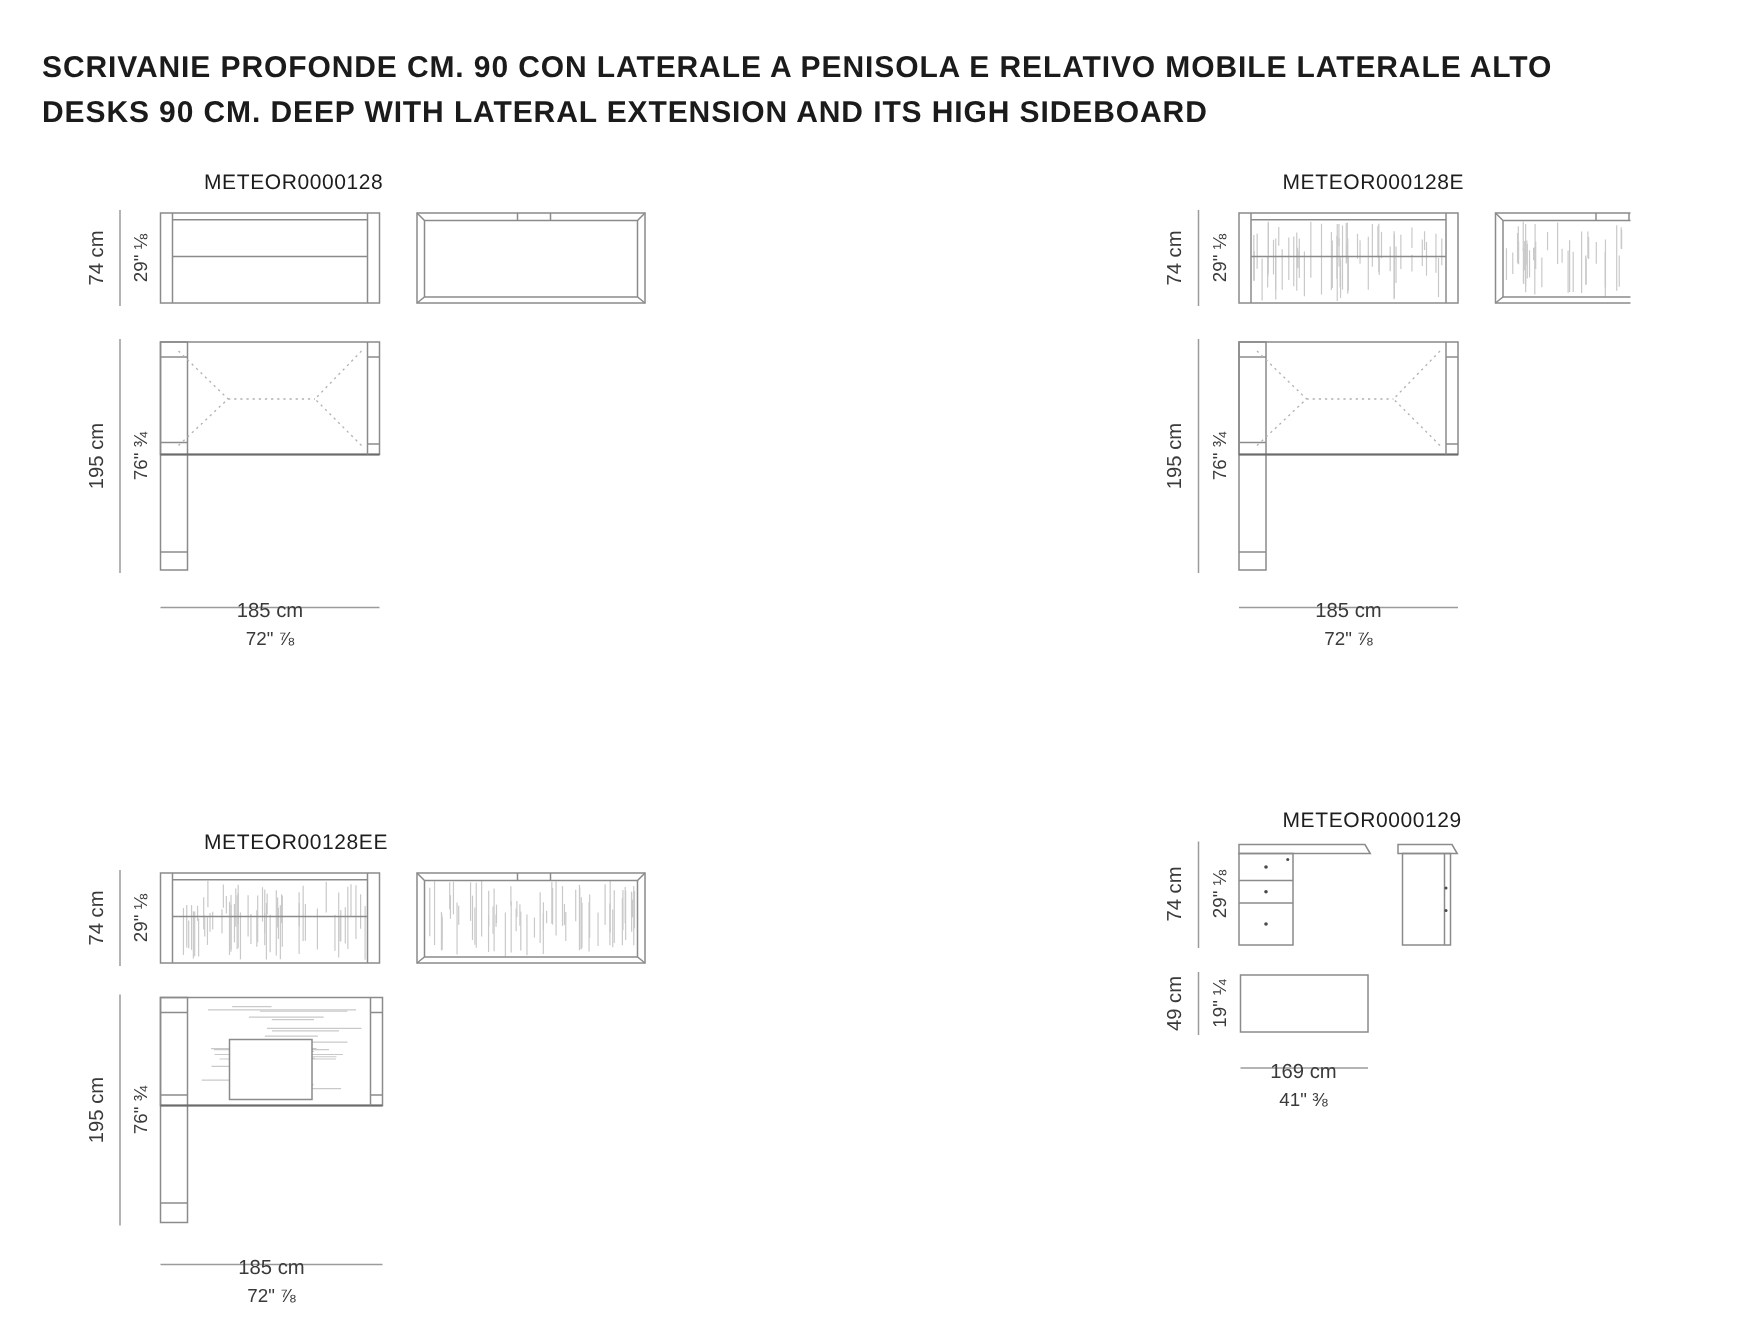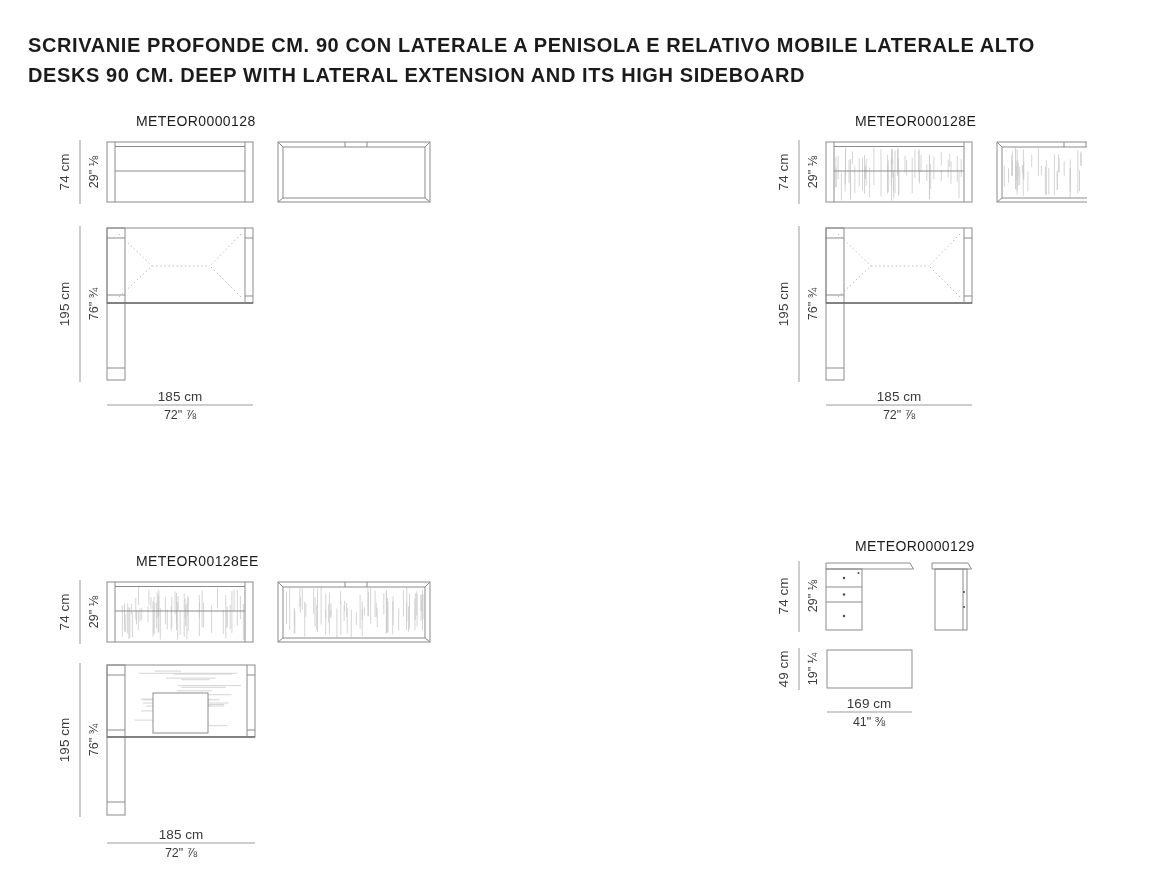--- a/index.html
+++ b/index.html
@@ -4,21 +4,21 @@
 <style>
   html,body{margin:0;padding:0;background:#fff;}
   .canvas{position:relative;width:1087px;height:881px;background:#ffffff;
           font-family:"Liberation Sans",sans-serif;overflow:hidden;}
   .title-block{position:absolute;left:28px;top:30px;line-height:30px;
                font-size:20px;font-weight:bold;letter-spacing:.6px;color:#1b1b1b;white-space:nowrap;}
   .product{position:absolute;width:470px;}
   .product svg{position:absolute;left:0;top:0;}
   .code{position:absolute;left:107px;top:13px;font-size:14px;letter-spacing:.4px;color:#1d1d1d;white-space:nowrap;margin-left:29px;}
   .vlabel{position:absolute;white-space:nowrap;transform:translate(-50%,-50%) rotate(-90deg);color:#3a3a3a;}
-  .hlabel{position:absolute;white-space:nowrap;transform:translate(-50%,-50%);color:#3a3a3a;}
+  .hlabel{position:absolute;white-space:nowrap;transform:translate(-50%,-50%);color:#3a3a3a;margin-top:11px;}
   .cm{font-size:13.5px;}
   .in{font-size:12.5px;}
   .s{stroke:#8b8b8b;fill:none;stroke-width:1;}
   .sd{stroke:#6b6b6b;stroke-width:1.4;}
   .dim{stroke:#9b9b9b;}
   .dotl{stroke:#b3b3b3;fill:none;stroke-width:.9;stroke-dasharray:1.5 2.6;}
   .knob{fill:#4a4a4a;stroke:none;}
 </style>
 </head>
 <body>

